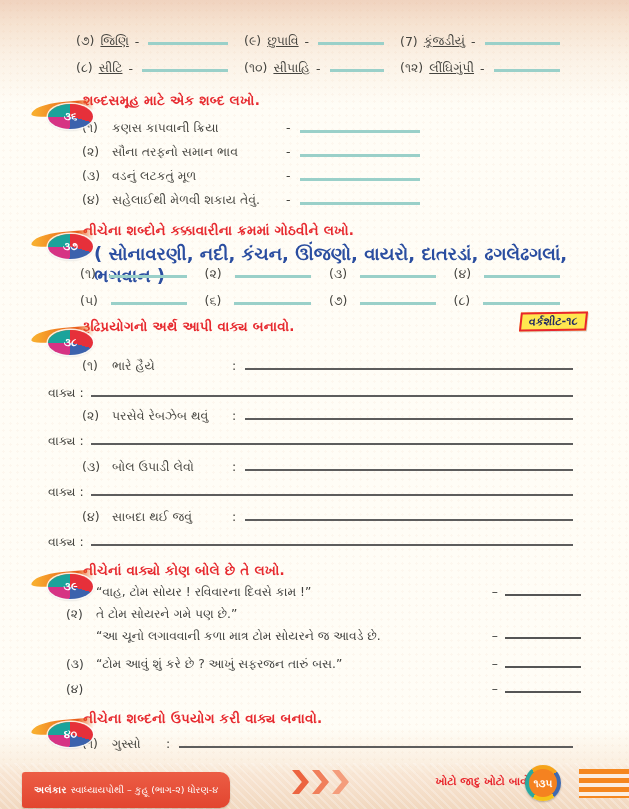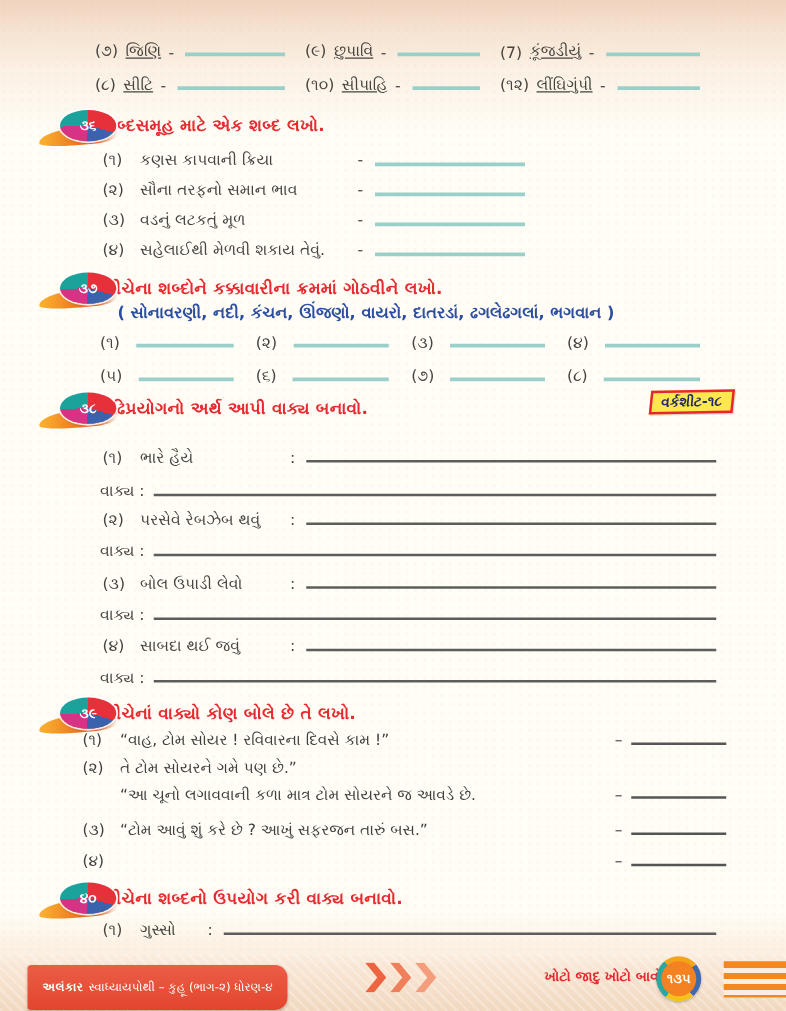--- a/index.html
+++ b/index.html
@@ -23,40 +23,40 @@
   .sec-head{position:absolute; left:48px; display:flex; align-items:center; gap:10px;}
   .badge-wrap{position:relative; width:25px; height:25px; flex:none;}
   .swoosh{position:absolute; left:-17px; top:14px; width:64px; height:14px;
     background:linear-gradient(100deg,#f8ad2e 8%,#ef7c22 45%,#e95e1c 72%,rgba(233,94,28,0) 97%);
     border-radius:100% 0 60% 100% / 140% 0 100% 60%;
     transform:rotate(-5deg);}
   .badge{position:relative; z-index:1; width:45px; height:25px; border-radius:50%;
     background:conic-gradient(from 0deg,#e6303a 0deg 105deg,#3b62ad 105deg 185deg,#d63384 185deg 268deg,#1ba39b 268deg 360deg);
     color:#fff; font-weight:bold; font-size:11px;
     display:flex; align-items:center; justify-content:center;
-    box-shadow:0 0 0 1.5px rgba(255,255,255,.85), 0 1px 2px rgba(0,0,0,.35);}
+    box-shadow:0 0 0 1.5px rgba(255,255,255,.85), 0 1px 2px rgba(0,0,0,.35);margin-top:16px;}
   .sec-title{color:#e72b30; font-weight:bold; font-size:13.5px; letter-spacing:.2px;}
   
   .topgrid{position:absolute; top:33px; left:76px; width:500px;
     display:grid; grid-template-columns:168px 156px 1fr; row-gap:11px;}
   .cell{display:flex; align-items:flex-end; padding-right:14px;}
   .cell .word{flex:none; margin-right:4px;text-decoration:underline;}
   
-  .bank{position:absolute; left:94px; color:#2b4ea0; font-weight:bold; font-size:13px;}
+  .bank{position:absolute; left:94px; color:#2b4ea0; font-weight:bold; font-size:18px;}
   .slotgrid{position:absolute; left:80px; width:498px;
     display:grid; grid-template-columns:repeat(4,1fr); row-gap:11px;}
   .slot{display:flex; align-items:flex-end; padding-right:16px;}
   
   .wsbadge{position:absolute; right:42px; top:312px; background:#ffe74f;
     border:2px solid #e8262d; color:#232a63; font-weight:bold; font-size:11px;
     padding:1px 7px; transform:skewX(-7deg) rotate(-1deg); box-shadow:1px 1px 0 rgba(0,0,0,.15);}
   
   .idm{left:82px; right:54px;}
   .idm .lbl{flex:none; width:118px;}
-  .vak{left:80px; right:54px;}
+  .vak{left:48px; right:54px;}
   .vak .vlabel{flex:none;}
   
   .quote{left:66px; right:48px; color:#3f3f3d; font-size:12.3px;}
   .quote .num{width:28px; margin-right:2px;}
   .quote .spacer{flex:1;}
   .ans{flex:none; width:76px; height:0; border-bottom:2.5px solid #555; margin:0 0 5px 5px;}
   .twolines{display:flex; flex-direction:column; gap:5px;}
   
   .footband{position:absolute; left:0; right:0; bottom:0; height:46px;
     background:linear-gradient(180deg,rgba(249,234,219,0) 0%,#f7e3d0 40%,#f1d8bf 100%);}

